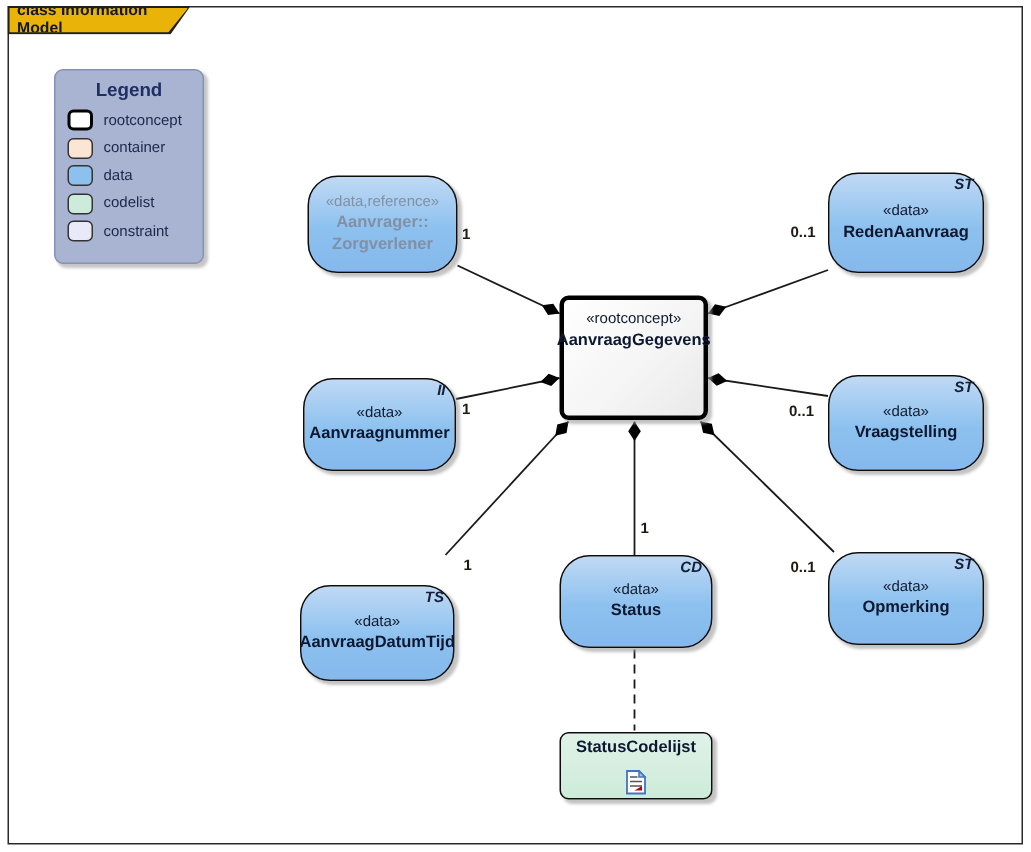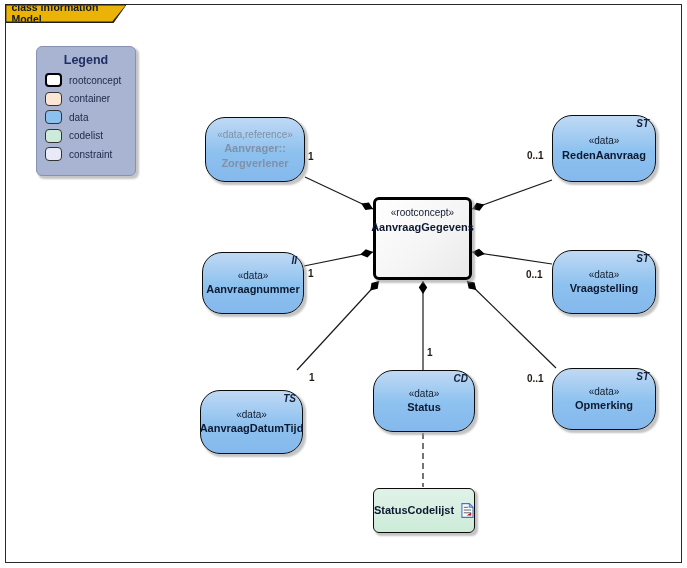--- a/index.html
+++ b/index.html
@@ -32,21 +32,21 @@
         display:flex;flex-direction:column;align-items:center;justify-content:center;
         text-align:center;}
   .node .stereo{font-size:10px;color:#111b2e;line-height:1.25;}
   .node .nname{font-size:11px;font-weight:bold;color:#0d1830;line-height:1.3;white-space:pre-line;}
   .node .tag{position:absolute;top:2px;right:6px;font-size:10px;font-style:italic;font-weight:bold;
              color:#14203a;}
   .data-node{background:linear-gradient(180deg,#c0d9f4 0%,#8cc1ef 55%,#85b8ec 100%);}
   .data-node.ref-node .stereo,.data-node.ref-node .nname{color:#8290a6;}
   #node-aanvraaggegevens{border:3px solid #000;border-radius:6px;justify-content:flex-start;
         padding-top:7px;background:linear-gradient(135deg,#ffffff 0%,#f4f4f4 60%,#e9e9e9 100%);}
-  #node-statuscodelijst{flex-direction:row;gap:7px;border-radius:6px;
+  #node-statuscodelijst{flex-direction:column;gap:7px;border-radius:6px;
         background:linear-gradient(180deg,#e0f2e8 0%,#cdebd9 100%);}
   #node-statuscodelijst .nname{font-size:11px;}
   
   .mult{position:absolute;font-size:10px;font-weight:bold;color:#201a12;}
 </style>
 </head>
 <body>
 
 <div id="stage">
 

